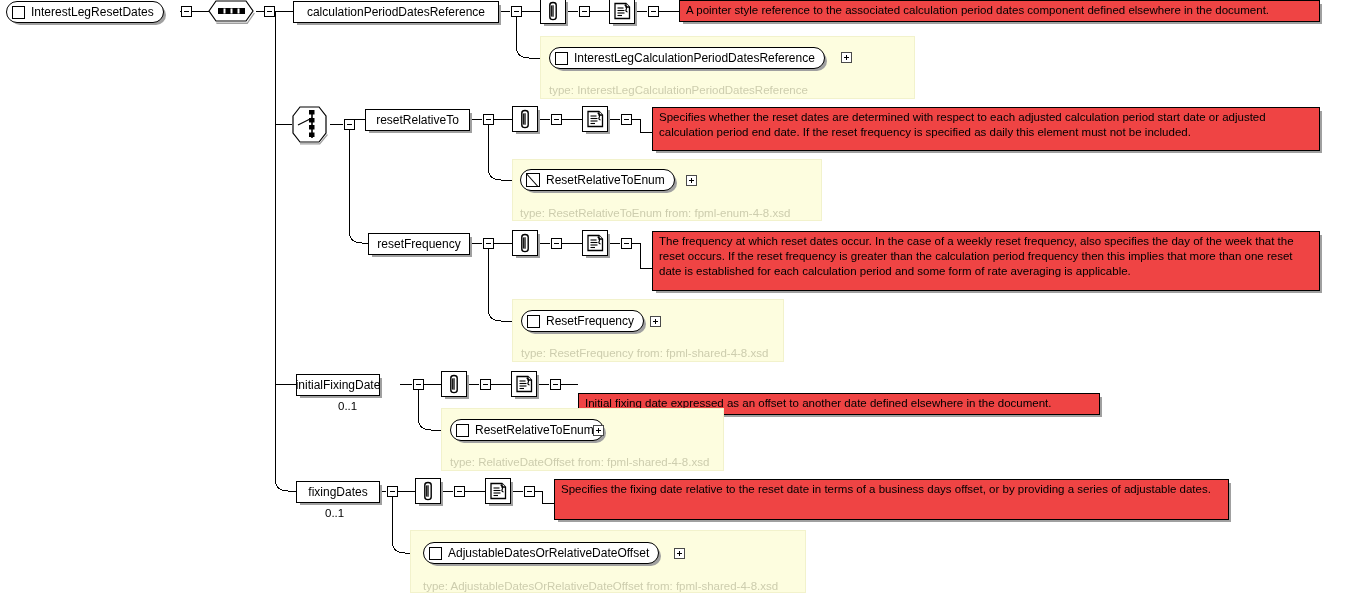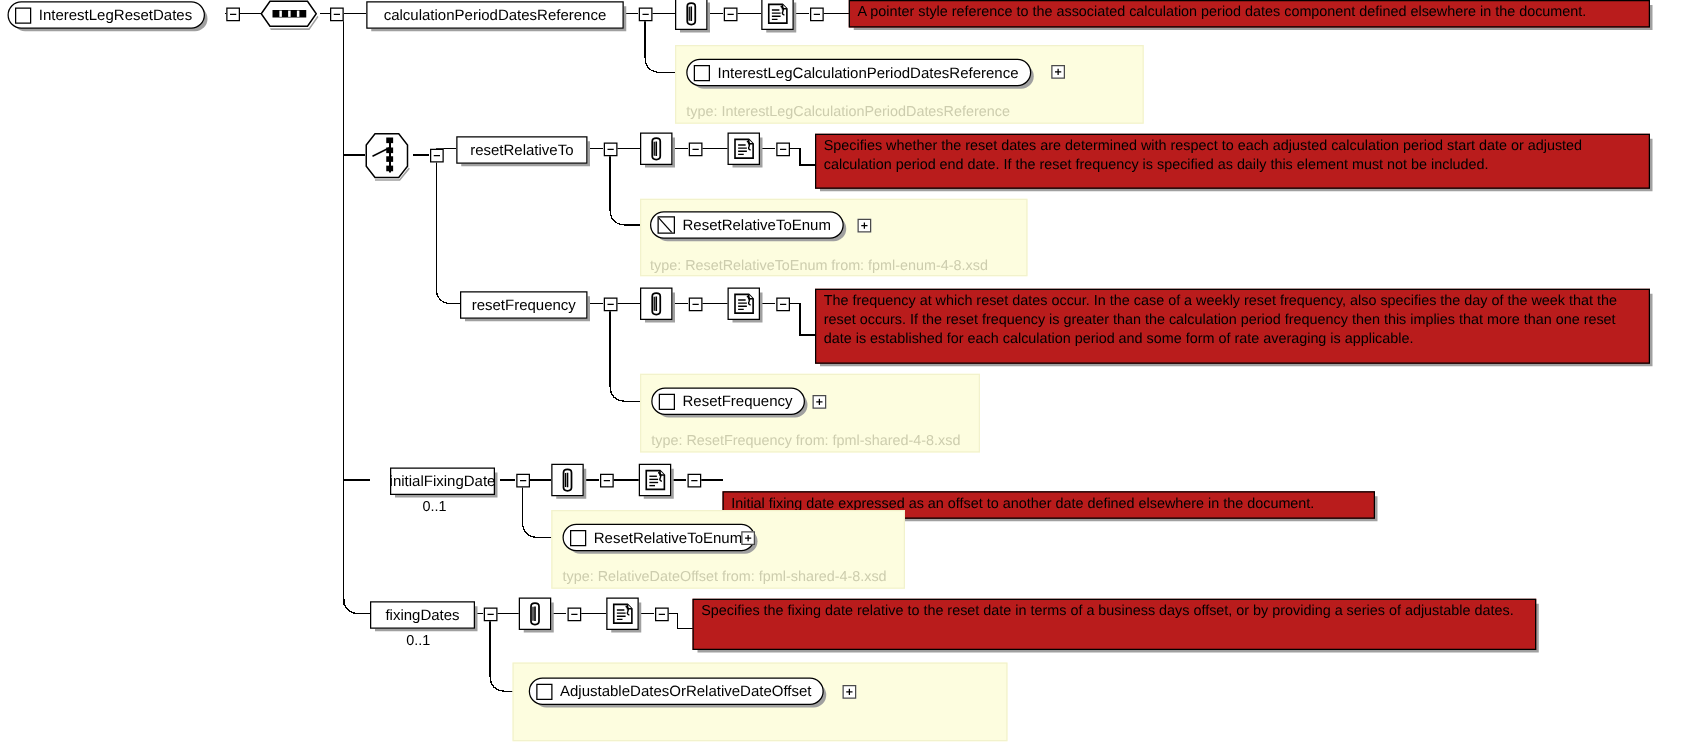--- a/index.html
+++ b/index.html
@@ -79,21 +79,21 @@
     position: absolute;
     left: -1px; top: 0;
     width: 1px; height: 17px;
     background: #000000;
     transform: rotate(-42deg);
     transform-origin: 0 0;
   }
 
   
   .docbox {
-    background: #b91c1c;
+    background: #ef4444;
     border: 1px solid #000000;
     box-shadow: 3px 3px 0 -1px #a0a0a0;
     font-size: 11.5px;
     color: #000000;
     line-height: 15px;
     padding: 2px 5px 3px 6px;
     box-sizing: border-box;
   }
 
   
@@ -407,21 +407,21 @@
   </div>
 
   <div class="node typepanel" style="left:512px; top:299px; width:272px; height:63px;"></div>
   <div class="node typebox" style="left:521px; top:310px;">
     <span class="glyph sq-icon"></span>
     <span>ResetFrequency</span>
   </div>
   <div class="toggle plus inline" style="left:650px; top:316px;"></div>
   <div class="typecaption" style="left:521px; top:348px;">type: ResetFrequency from: fpml-shared-4-8.xsd</div>
 
-  <div class="node elembox" style="left:312px; top:374px; width:84px;">
+  <div class="node elembox" style="left:296px; top:374px; width:84px;">
     <span>initialFixingDate</span>
   </div>
   <div class="occurs" style="left:338px; top:401px;">0..1</div>
   <div class="toggle" style="left:413px; top:379px;"></div>
 
   <div class="iconbox" style="left:441px; top:371px;">
     <svg viewBox="0 0 24 24" width="24" height="24">
       <path d="M12 3.5 c-2.0 0 -3.2 1.1 -3.2 2.6 v11.9 c0 1.6 1.3 2.6 3.2 2.6 s3.2 -1.0 3.2 -2.6 V6.1 c0 -1.5 -1.2 -2.6 -3.2 -2.6 z" fill="#ffffff" stroke="#000000" stroke-width="1.4"></path>
       <path d="M12 6.2 v11.6" stroke="#000000" stroke-width="1.3" fill="none"></path>
       <path d="M10.4 6.4 v11.2" stroke="#000000" stroke-width="1" fill="none"></path>
@@ -489,14 +489,15 @@
   <div class="node docbox" style="left:554px; top:479px; width:675px; height:41px;">
     <span>Specifies the fixing date relative to the reset date in terms of a business days offset, or by providing a series of adjustable dates.</span>
   </div>
 
   <div class="node typepanel" style="left:410px; top:530px; width:396px; height:63px;"></div>
   <div class="node typebox" style="left:423px; top:542px;">
     <span class="glyph sq-icon"></span>
     <span>AdjustableDatesOrRelativeDateOffset</span>
   </div>
   <div class="toggle plus inline" style="left:674px; top:548px;"></div>
+  <div class="typecaption" style="left:423px; top:581px;">type: AdjustableDatesOrRelativeDateOffset from: fpml-shared-4-8.xsd</div>
 
 </div>
 
 </body></html>

